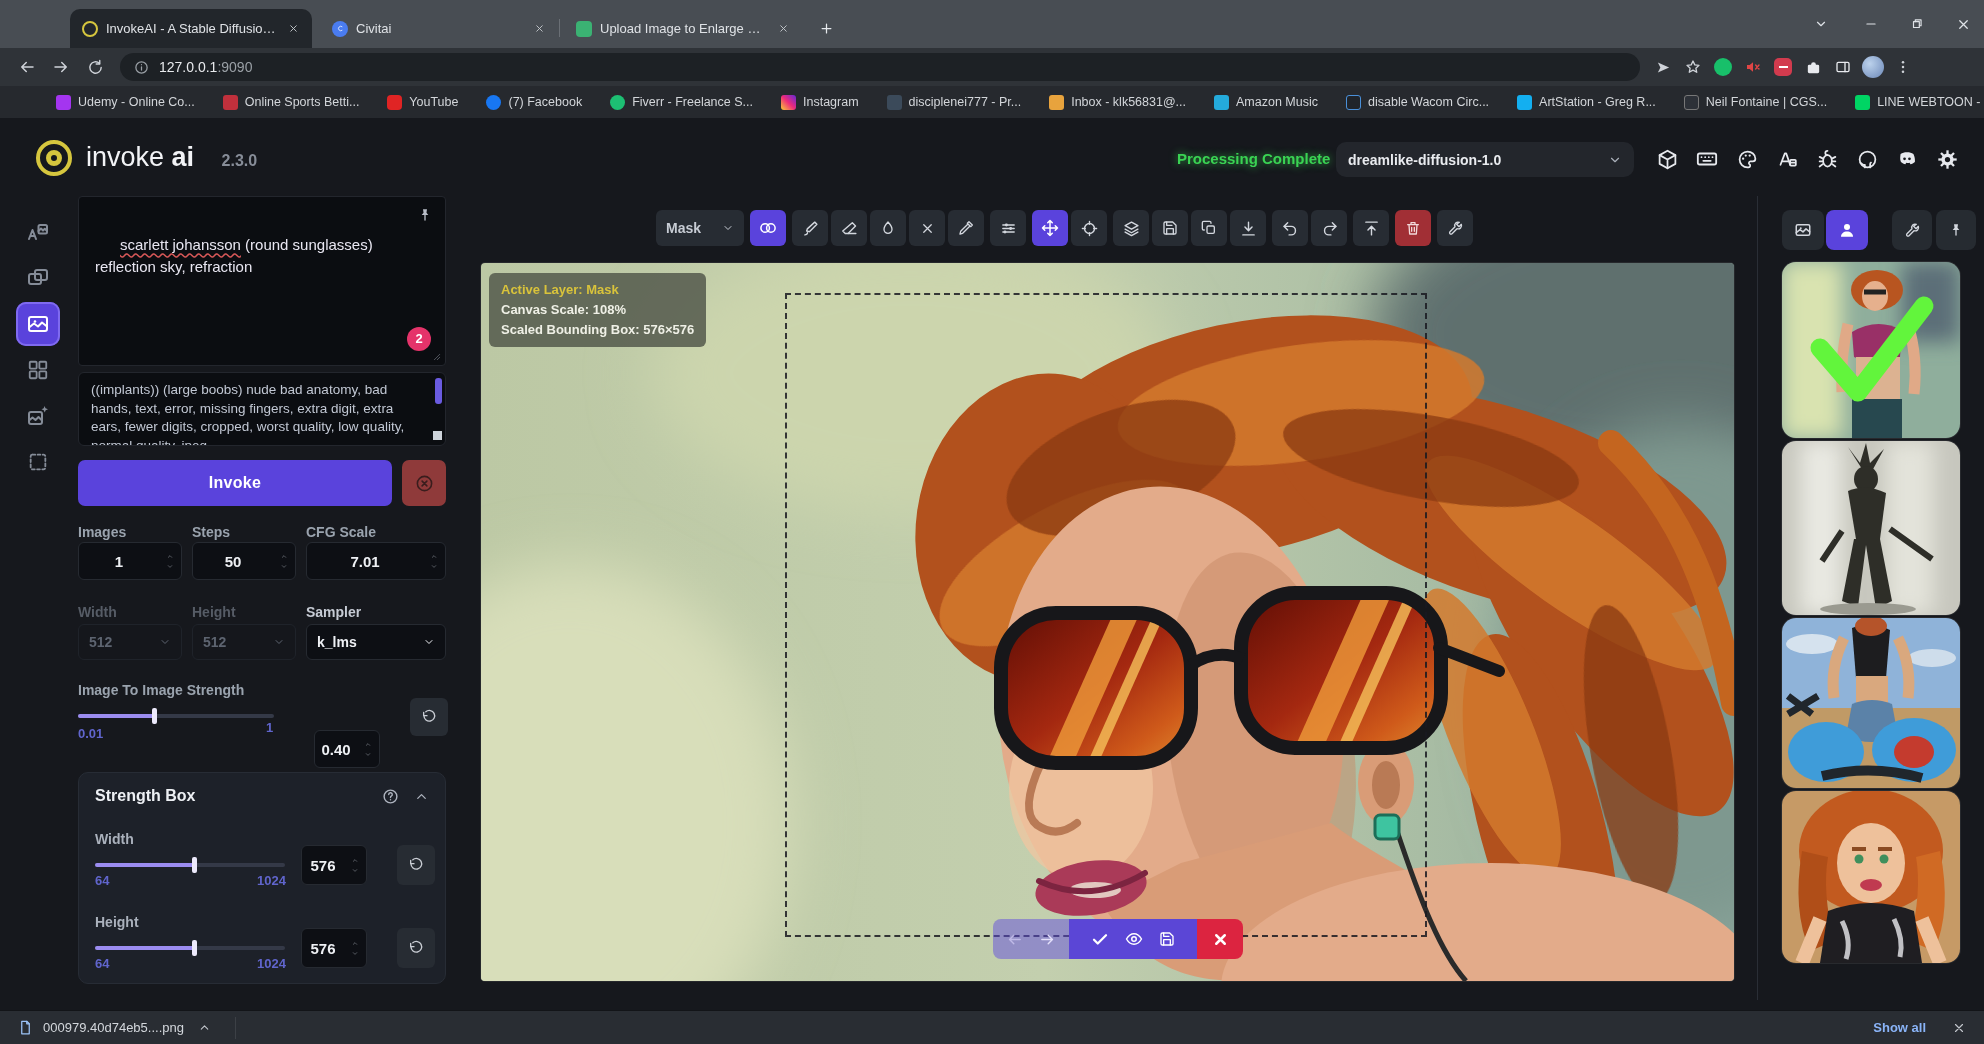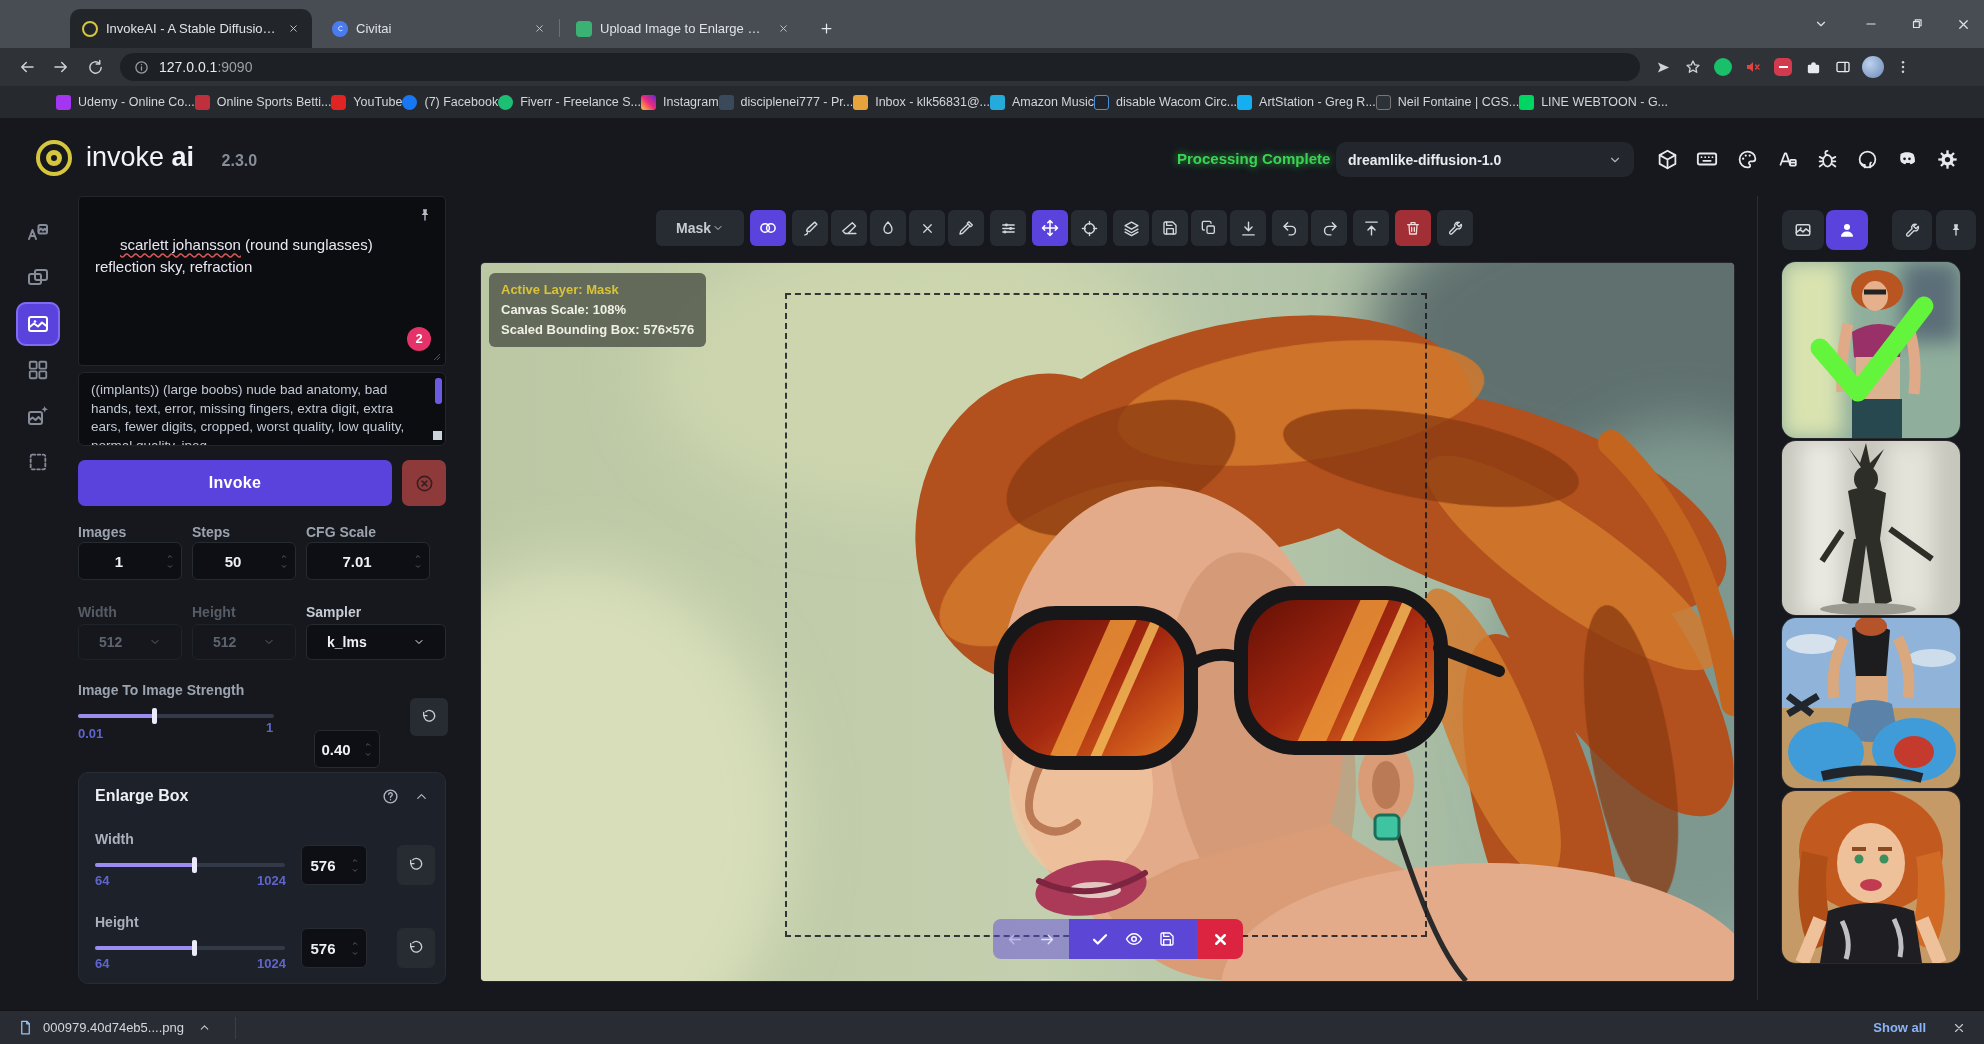--- a/index.html
+++ b/index.html
@@ -18,42 +18,42 @@
   .tab .title{flex:1;white-space:nowrap;overflow:hidden;text-overflow:ellipsis}
   .tab .sep{position:absolute;right:-2px;top:10px;width:1px;height:18px;background:#6a6f75}
   .favicon{width:16px;height:16px;border-radius:50%;flex:none;display:flex;align-items:center;justify-content:center}
   .tclose{width:18px;height:18px;border-radius:50%;display:flex;align-items:center;justify-content:center;color:#c6cacf;flex:none}
   .winbtn{position:absolute;top:12px;width:30px;height:24px;display:flex;align-items:center;justify-content:center;color:#dfe3e8}
   .chrome-toolbar{position:absolute;left:0;top:48px;width:1984px;height:38px;background:#2f3338;display:flex;align-items:center}
   .navbtn{width:30px;height:30px;display:flex;align-items:center;justify-content:center;color:#cfd3d9}
   .addr{height:28px;border-radius:14px;background:#1d2125;display:flex;align-items:center;gap:10px;padding:12px 14px;color:#9aa0a6}
   .exticon{width:30px;height:30px;display:flex;align-items:center;justify-content:center}
   .bookmarks{position:absolute;left:0;top:86px;width:1984px;height:32px;background:#26292e;
-    display:flex;align-items:center;padding-left:56px;font-size:12.5px;color:#d3d6da;overflow:hidden}
+    display:flex;align-items:center;gap:28px;padding-left:56px;font-size:12.5px;color:#d3d6da;overflow:hidden}
   .bm{display:flex;align-items:center;gap:7px;white-space:nowrap}
   .bmfav{width:15px;height:15px;border-radius:3px;flex:none}
 
   
   .app{position:absolute;left:0;top:118px;width:1984px;height:892px;background:#16181d}
   .logo-outer{width:36px;height:36px;border:4px solid #d6c63e;border-radius:50%;display:flex;align-items:center;justify-content:center}
   .logo-inner{width:16px;height:16px;border:5px solid #d6c63e;border-radius:50%}
   .hicon{width:34px;height:34px;display:flex;align-items:center;justify-content:center;color:#e7e9ee}
   .modelbox{display:flex;align-items:center;justify-content:space-between;background:#23262c;border-radius:10px;
     padding:0 12px;color:#e9ebef;font-size:14px;font-weight:bold}
   .railbtn{position:absolute;left:16px;width:44px;height:44px;border-radius:10px;display:flex;align-items:center;justify-content:center;color:#858c98}
   .railbtn.active{background:#5a43dc;color:#fff;box-shadow:0 0 0 2px #7f6af0 inset}
 
   .lbl{font-size:14px;font-weight:bold;color:#9aa3ae}
   .lbl.dis{color:#565c66}
   .numbox{position:absolute;background:#0d0f14;border:1px solid #262a31;border-radius:6px;height:38px;
     display:flex;align-items:center;color:#eef0f4;font-size:15px;font-weight:bold}
   .numbox .val{flex:1;text-align:center}
   .stepper{width:22px;height:100%;display:flex;flex-direction:column;align-items:center;justify-content:center;gap:3px;color:#8a909a}
   .selbox{position:absolute;background:#0d0f14;border:1px solid #262a31;border-radius:6px;height:36px;
-    display:flex;align-items:center;justify-content:space-between;padding:0 20px;color:#eef0f4;font-size:14px;font-weight:bold}
+    display:flex;align-items:center;justify-content:space-between;padding:0 10px;color:#eef0f4;font-size:14px;font-weight:bold}
   .selbox.dis{background:#15171c;color:#5d6470;border-color:#1f232a}
   .track{position:absolute;height:4px;border-radius:2px;background:#343947}
   .fill{position:absolute;height:4px;border-radius:2px;background:#9b8cf0}
   .thumbbar{position:absolute;width:5px;height:16px;border-radius:2px;background:#ece9fb;top:-6px}
   .rangelbl{position:absolute;font-size:13px;font-weight:bold;color:#6065cc}
   .resetbtn{position:absolute;width:38px;height:38px;border-radius:6px;background:#272c33;display:flex;align-items:center;justify-content:center;color:#c9cdd4}
 
   .btn36{width:36px;height:36px;border-radius:6px;background:#272c33;display:flex;align-items:center;justify-content:center;color:#d3d7de;flex:none}
   .btn36.active{background:#5a43dc;color:#fff}
   .btn36.danger{background:#a12f35;color:#f2d8d9}
@@ -625,21 +625,21 @@
       <span class="val">50</span>
       <span class="stepper">
           <svg class="li" width="10" height="7" viewBox="0 0 24 24">
             <use href="#i-chevup"></use>
           </svg>
           <svg class="li" width="10" height="7" viewBox="0 0 24 24">
             <use href="#i-chevdn"></use>
           </svg>
         </span>
     </div>
-    <div class="numbox" style="left:306px;top:424px;width:124px">
+    <div class="numbox" style="left:306px;top:424px;width:140px">
       <span class="val">7.01</span>
       <span class="stepper">
           <svg class="li" width="10" height="7" viewBox="0 0 24 24">
             <use href="#i-chevup"></use>
           </svg>
           <svg class="li" width="10" height="7" viewBox="0 0 24 24">
             <use href="#i-chevdn"></use>
           </svg>
         </span>
     </div>
@@ -685,21 +685,21 @@
           </svg>
         </span>
     </div>
     <div class="resetbtn" style="left:410px;top:580px">
         <svg class="li" width="16" height="16" viewBox="0 0 24 24">
           <use href="#i-reset"></use>
         </svg>
       </div>
 
     <div class="abs" style="left:78px;top:654px;width:368px;height:212px;background:#1d2129;border:1px solid #272c35;border-radius:10px">
-      <span class="abs" style="left:16px;top:14px;font-size:16px;font-weight:bold;color:#edf0f4">Enlarge Box</span>
+      <span class="abs" style="left:16px;top:14px;font-size:16px;font-weight:bold;color:#edf0f4">Strength Box</span>
       <span class="abs" style="right:46px;top:15px;color:#aeb4bf">
           <svg class="li" width="17" height="17" viewBox="0 0 24 24">
             <use href="#i-help"></use>
           </svg>
         </span>
       <span class="abs" style="right:16px;top:16px;color:#aeb4bf">
           <svg class="li" width="15" height="15" viewBox="0 0 24 24">
             <use href="#i-chevup"></use>
           </svg>
         </span>

